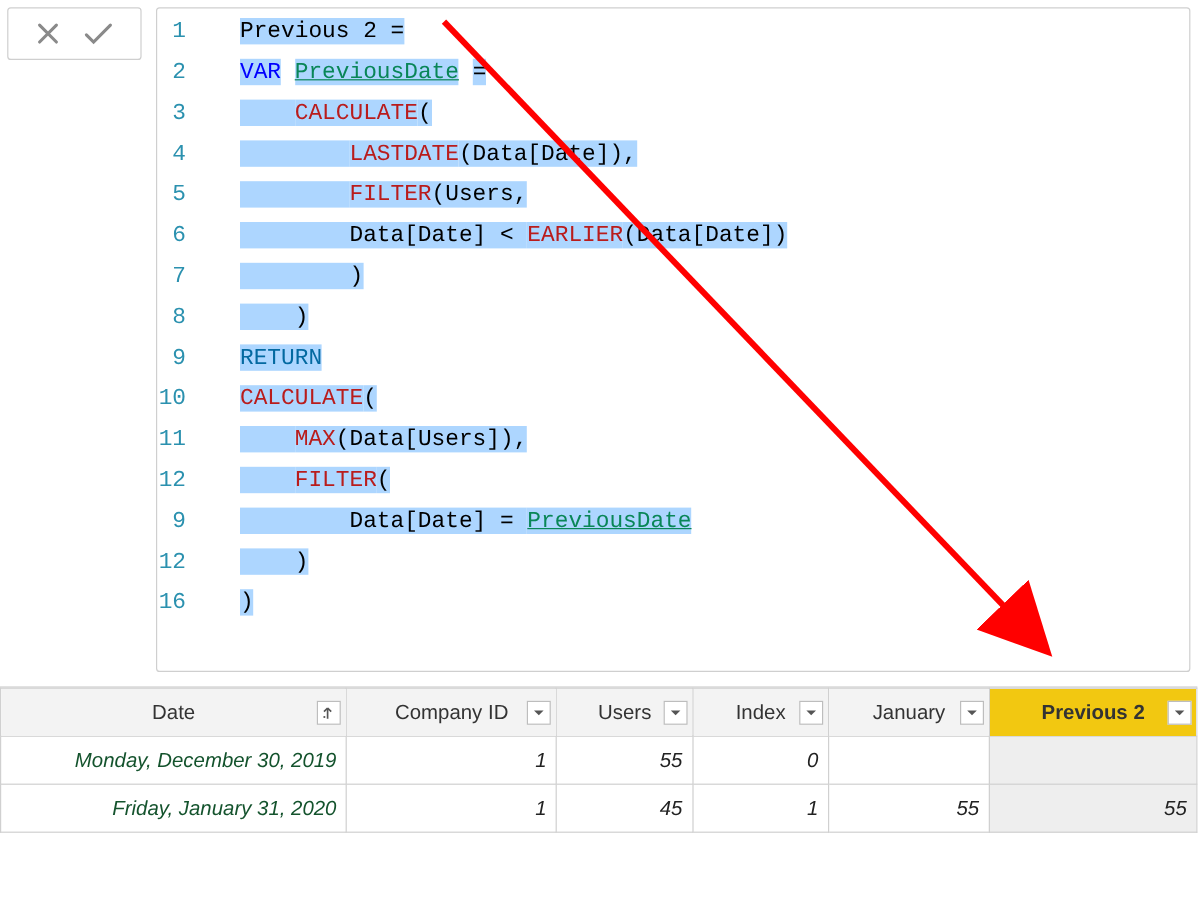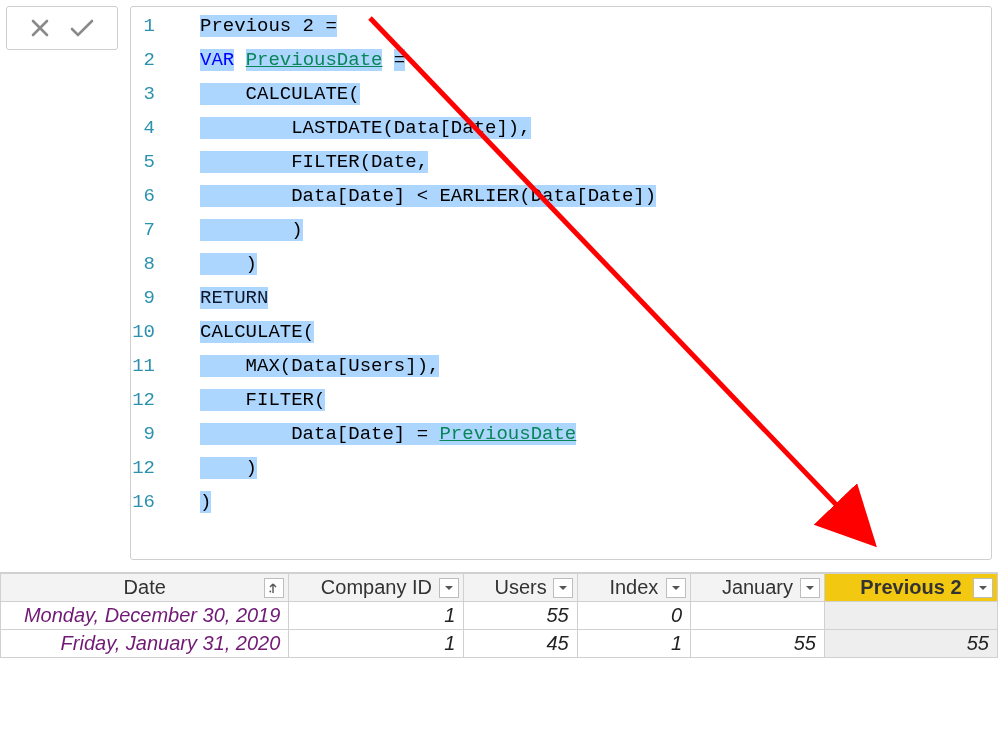--- a/index.html
+++ b/index.html
@@ -61,56 +61,56 @@
     user-select: none;
   }
   .code {
     white-space: pre;
     position: relative;
     padding-left: 39px;
   }
   .tok { position: relative; z-index: 2; }
   .sel { background: #add6ff; }
   .kw-var  { color: #0000ff; }
-  .kw-return{ color: #0f172a; }
-  .fn      { color: #000000; }
+  .kw-return{ color: #0369a1; }
+  .fn      { color: #b91c1c; }
   .ident   { color: #098658; text-decoration: underline; } 
   .txt     { color: #000; }
 
   
   .grid {
     position: absolute;
     left: 0; right: 0;
     top: 572px;
     border-top: 1px solid #d0d0d0;
   }
   table {
     border-collapse: collapse;
     width: 100%;
     table-layout: fixed;
   }
   th, td {
     border: 1px solid #d0d0d0;
-    font-size: 20px;
-    height: 28px;
+    font-size: 17px;
+    height: 40px;
     padding: 0 8px;
     background: #fff;
   }
   th {
     background: #f3f3f3;
     font-weight: normal;
     color: #333;
     position: relative;
     text-align: center;
   }
   th.hi {
     background: #f2c811;
     font-weight: 600;
   }
-  td.date { font-style: italic; text-align: right; color:#701a75; }
+  td.date { font-style: italic; text-align: right; color:#14532d; }
   td.num  { font-style: italic; text-align: right; color:#222; }
   td.hi   { background: #eeeeee; }
   .hdr-label { display:inline-block; }
   .hdr-btn {
     position: absolute;
     right: 4px;
     top: 50%;
     transform: translateY(-50%);
     width: 20px; height: 20px;
     border: 1px solid #bdbdbd;
@@ -158,21 +158,21 @@
         <div class="line">
           <div class="gutter">3</div>
           <div class="code"><span class="tok txt sel">    </span><span class="tok fn sel">CALCULATE</span><span class="tok txt sel">(</span></div>
         </div>
         <div class="line">
           <div class="gutter">4</div>
           <div class="code"><span class="tok txt sel">        </span><span class="tok fn sel">LASTDATE</span><span class="tok txt sel">(Data[Date]),</span></div>
         </div>
         <div class="line">
           <div class="gutter">5</div>
-          <div class="code"><span class="tok txt sel">        </span><span class="tok fn sel">FILTER</span><span class="tok txt sel">(Date,</span></div>
+          <div class="code"><span class="tok txt sel">        </span><span class="tok fn sel">FILTER</span><span class="tok txt sel">(Users,</span></div>
         </div>
         <div class="line">
           <div class="gutter">6</div>
           <div class="code"><span class="tok txt sel">        Data[Date] &lt; </span><span class="tok fn sel">EARLIER</span><span class="tok txt sel">(Data[Date])</span></div>
         </div>
         <div class="line">
           <div class="gutter">7</div>
           <div class="code"><span class="tok txt sel">        )</span></div>
         </div>
         <div class="line">

